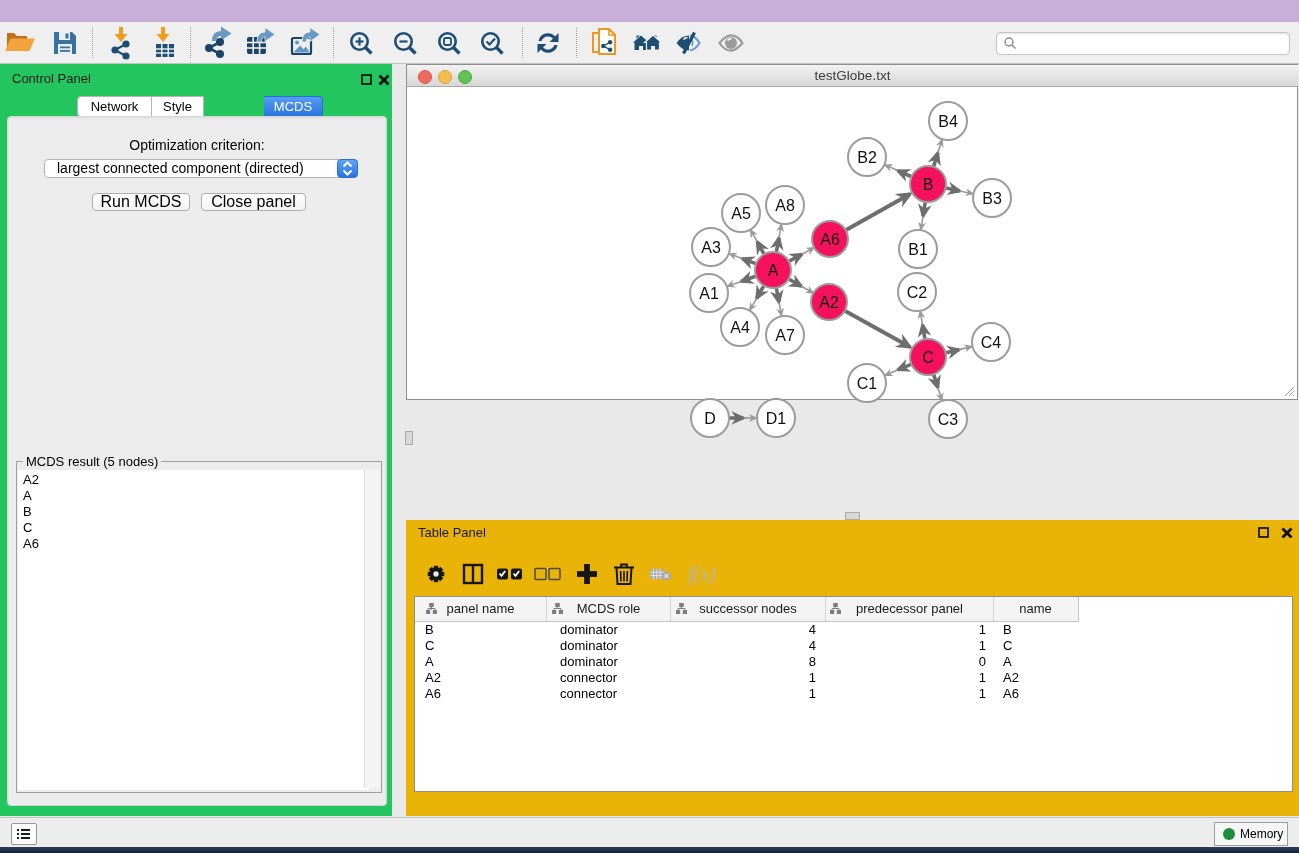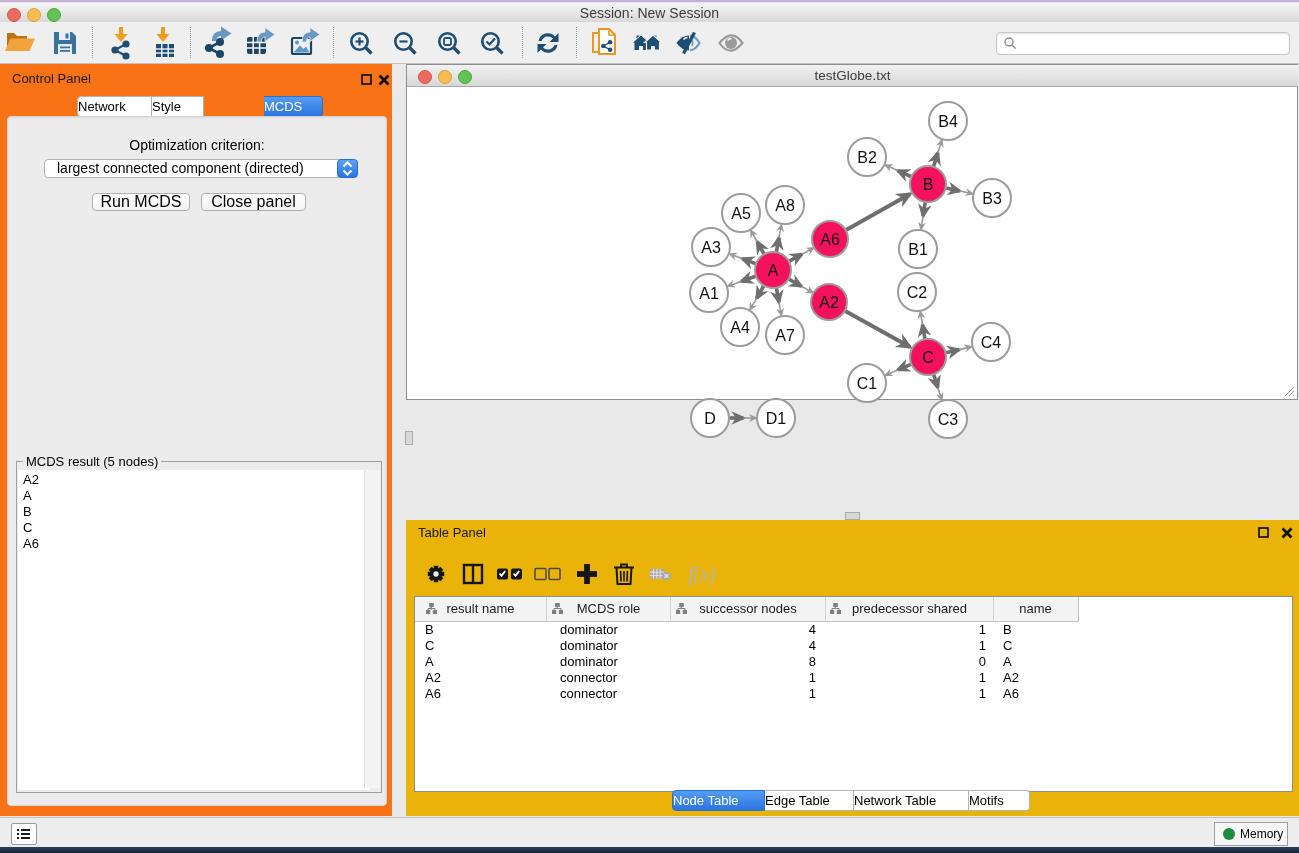--- a/index.html
+++ b/index.html
@@ -9,24 +9,24 @@
 
 #titlebar{left:0;top:2px;width:1299px;height:20px;background:linear-gradient(#f6f6f6,#d7d7d7);border-top:1px solid #e7e2ec;border-bottom:1px solid #b9b9b9;}
 #titlebar .title{width:100%;text-align:center;font-size:14px;color:#3c3c3c;line-height:20px;}
 .tl{border-radius:50%;width:12px;height:12px;top:5px;}
 #toolbar{left:0;top:22px;width:1299px;height:41px;background:#efefef;border-bottom:1px solid #c2c2c2;}
 .sep{top:5px;height:31px;width:0;border-left:1px dotted #9f9f9f;}
 
 #main{left:0;top:64px;width:1299px;height:785px;background:#e9e9e9;}
 #botstrip{left:0;top:847px;width:1299px;height:6px;background:linear-gradient(#2c3e57,#15233a);}
 
-#cpanel{left:0;top:64px;width:392px;height:752px;background:#f97316;}
+#cpanel{left:0;top:64px;width:392px;height:752px;background:#22c55e;}
 #cpanel .hdr{left:12px;top:7px;font-size:13px;color:#1a1a1a;}
 .tabrow{display:flex;}
-.tab{border:1px solid #b4b4b4;border-left:none;background:#fff;color:#000;font-size:13px;text-align:left;line-height:19px;height:19px;}
+.tab{border:1px solid #b4b4b4;border-left:none;background:#fff;color:#000;font-size:13px;text-align:center;line-height:19px;height:19px;}
 .tab.first{border-left:1px solid #b4b4b4;border-radius:4px 0 0 4px;}
 .tab.last{border-radius:0 4px 4px 0;}
 .tab.sel{background:linear-gradient(#559df3,#2a74e0);color:#fff;border-color:#2a6fd4;}
 #cbody{left:7px;top:52px;width:378px;height:688px;background:#ececec;border:1px solid #d6d6d6;border-radius:4px;box-shadow:inset 0 1px 2px rgba(0,0,0,0.08);}
 .btn{background:linear-gradient(#ffffff,#f3f3f3);border:1px solid #b0b0b0;border-radius:4px;font-size:16px;text-align:center;color:#000;}
 #dropdown{left:36px;top:42px;width:312px;height:17px;background:#fff;border:1px solid #b2b2b2;border-radius:4px;font-size:14px;line-height:17px;}
 #dropstep{right:-1px;top:-1px;width:19px;height:17px;border-radius:4px;background:linear-gradient(#5ea3f7,#2a72e2);border:1px solid #2a6fd4;}
 
 #fieldset{left:16px;top:397px;width:364px;height:330px;border:1px solid #9f9f9f;}
 #mcdslist{position:absolute;left:1px;top:8px;width:346px;height:318px;background:#fff;font-size:13px;line-height:16px;padding:2px 0 0 5px;}
@@ -46,26 +46,20 @@
 .btabs{left:266px;top:270px;}
 
 #statusbar{left:0;top:817px;width:1299px;height:30px;background:#ededed;border-top:1px solid #c2c2c2;}
 #memorybtn{right:11px;top:4px;width:72px;height:22px;background:#f6f6f6;border:1px solid #9e9e9e;font-size:12px;color:#000;}
 #listbtn{left:11px;top:5px;width:24px;height:20px;background:#fbfbfb;border:1px solid #989898;border-radius:2px;}
 </style>
 </head>
 <body>
 <div id="app">
 
-  <div id="titlebar" class="abs">
-    <div class="tl abs" style="left:7px;background:#ee6a5f;border:1px solid #d55549;"></div>
-    <div class="tl abs" style="left:27px;background:#f5bd4f;border:1px solid #dfa036;"></div>
-    <div class="tl abs" style="left:47px;background:#61c454;border:1px solid #4aa73c;"></div>
-    <div class="title">Session: New Session</div>
-  </div>
 
   <div id="toolbar" class="abs">
     <div class="sep abs" style="left:92px;"></div>
     <div class="sep abs" style="left:190px;"></div>
     <div class="sep abs" style="left:333px;"></div>
     <div class="sep abs" style="left:522px;"></div>
     <div class="sep abs" style="left:576px;"></div>
     <svg class="abs" style="left:0;top:0;" width="780" height="41" id="tbicons">
 
       <g transform="translate(20,21)">
@@ -441,24 +435,24 @@
                 <path d="M5.2,4 v1.5 M2,7 V5.5 H9 V7" stroke="#7e7e7e" stroke-width="1" fill="none"></path>
               </g>
             <g transform="translate(415,6)">
                 <rect x="3.2" y="0" width="4.6" height="4"></rect>
                 <rect x="0" y="7" width="4.2" height="4"></rect>
                 <rect x="6.8" y="7" width="4.2" height="4"></rect>
                 <path d="M5.2,4 v1.5 M2,7 V5.5 H9 V7" stroke="#7e7e7e" stroke-width="1" fill="none"></path>
               </g>
           </g>
         </svg>
-        <div class="thcell" style="left:0;width:131px;">result name</div>
+        <div class="thcell" style="left:0;width:131px;">panel name</div>
         <div class="thcell" style="left:132px;width:123px;">MCDS role</div>
         <div class="thcell" style="left:256px;width:154px;">successor nodes</div>
-        <div class="thcell" style="left:411px;width:167px;">predecessor shared</div>
+        <div class="thcell" style="left:411px;width:167px;">predecessor panel</div>
         <div class="thcell" style="left:579px;width:83px;border-right:none;">name</div>
       </div>
       <div class="trow" style="left:10px;top:25px;">B</div>
       <div class="trow" style="left:145px;top:25px;">dominator</div>
       <div class="trow" style="left:256px;top:25px;width:145px;text-align:right;">4</div>
       <div class="trow" style="left:411px;top:25px;width:160px;text-align:right;">1</div>
       <div class="trow" style="left:588px;top:25px;">B</div>
       <div class="trow" style="left:10px;top:41px;">C</div>
       <div class="trow" style="left:145px;top:41px;">dominator</div>
       <div class="trow" style="left:256px;top:41px;width:145px;text-align:right;">4</div>
@@ -473,26 +467,20 @@
       <div class="trow" style="left:145px;top:73px;">connector</div>
       <div class="trow" style="left:256px;top:73px;width:145px;text-align:right;">1</div>
       <div class="trow" style="left:411px;top:73px;width:160px;text-align:right;">1</div>
       <div class="trow" style="left:588px;top:73px;">A2</div>
       <div class="trow" style="left:10px;top:89px;">A6</div>
       <div class="trow" style="left:145px;top:89px;">connector</div>
       <div class="trow" style="left:256px;top:89px;width:145px;text-align:right;">1</div>
       <div class="trow" style="left:411px;top:89px;width:160px;text-align:right;">1</div>
       <div class="trow" style="left:588px;top:89px;">A6</div>
     </div>
-    <div class="tabrow abs btabs">
-      <div class="tab sel first" style="width:91px;">Node Table</div>
-      <div class="tab" style="width:88px;">Edge Table</div>
-      <div class="tab" style="width:114px;">Network Table</div>
-      <div class="tab last" style="width:60px;">Motifs</div>
-    </div>
   </div>
 
   <div id="statusbar" class="abs">
     <div id="listbtn" class="abs">
       <svg width="24" height="20" viewBox="0 0 24 20">
           <g stroke="#1a1a1a" stroke-width="2">
             <line x1="9" y1="6" x2="18" y2="6"></line>
             <line x1="9" y1="10" x2="18" y2="10"></line>
             <line x1="9" y1="14" x2="18" y2="14"></line>
           </g>

